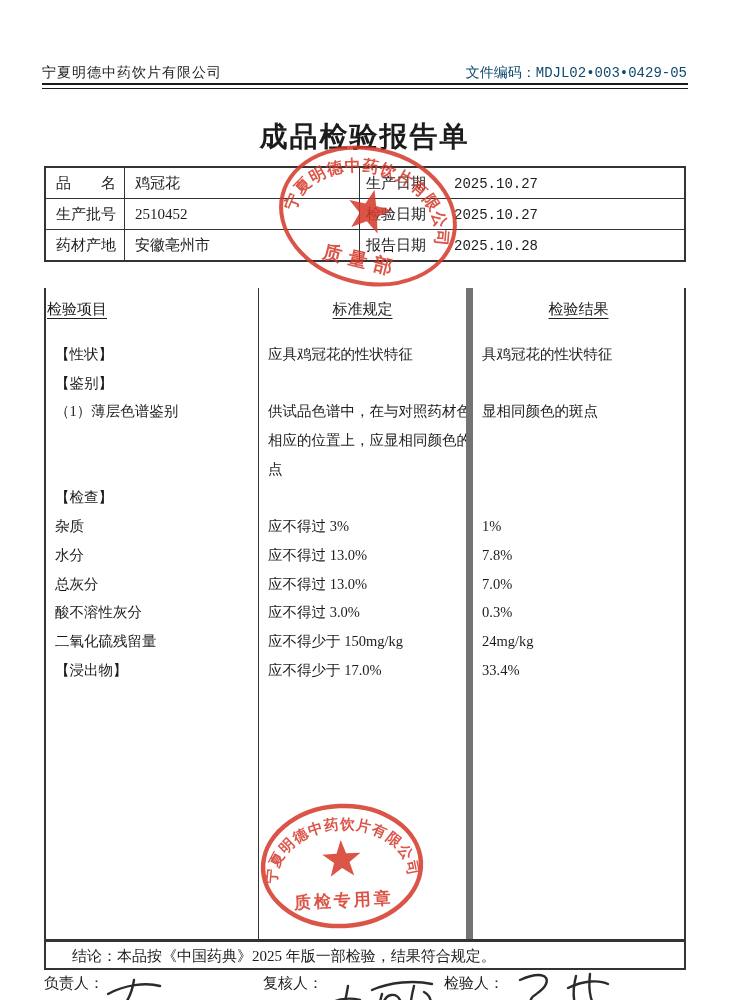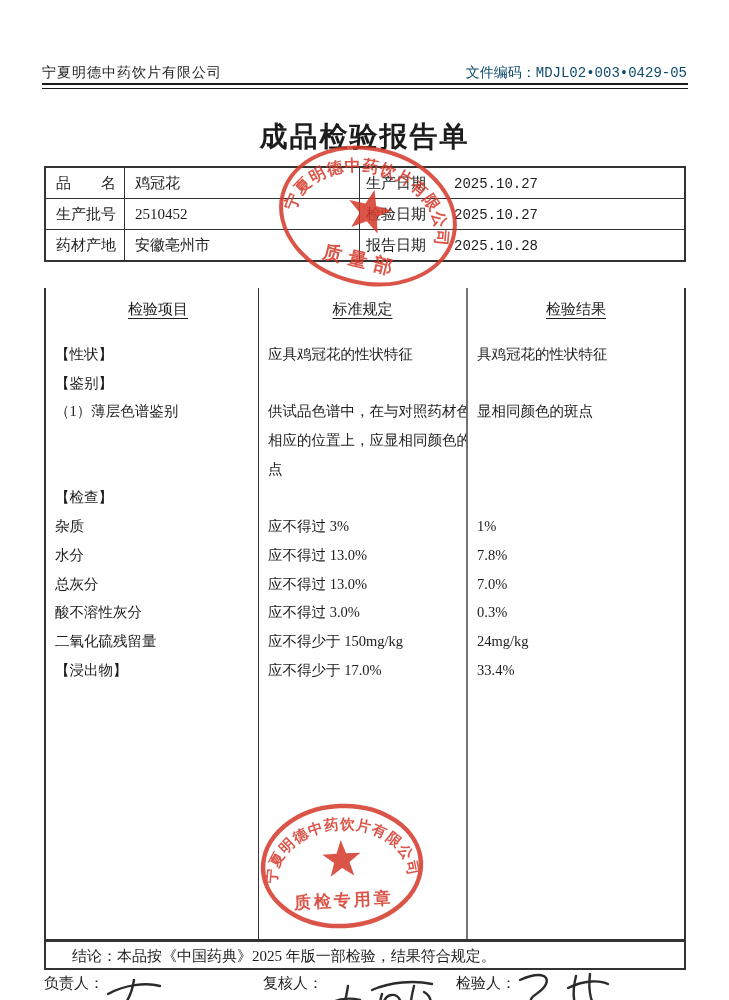--- a/index.html
+++ b/index.html
@@ -29,33 +29,33 @@
   .ic.combo{flex:1;border-left:1px solid #333;padding-left:6px;}
   .ic.ra{width:314px;padding-left:10px;}
   .ic.rb{flex:1;border-left:1px solid #333;padding-left:6px;font-family:"Liberation Mono","DejaVu Sans Mono",monospace;font-size:14px;}
   .lbl2{display:inline-block;width:88px;}
   .val2{font-family:"Liberation Mono","DejaVu Sans Mono",monospace;font-size:14px;}
   
   .spec{position:absolute;left:44px;top:252px;width:642px;height:653px;border:2px solid #333;border-top:none;box-sizing:border-box;display:flex;}
   .scol{box-sizing:border-box;overflow:hidden;}
   .scol.c1{width:212px;}
   .scol.c2{width:208px;border-left:1px solid #333;}
-  .scol.c3{flex:1;border-left:2px solid #737373;}
+  .scol.c3{flex:1;border-left:7px solid #737373;}
   .sphead{height:52px;box-sizing:border-box;padding-top:12px;text-align:center;font-size:15px;}
-  .c1 .sphead{text-align:center;padding-left:12px;}
+  .c1 .sphead{text-align:left;padding-left:1px;}
   .sphead span{text-decoration:underline;text-underline-offset:4px;}
   .ln{height:28.7px;line-height:28.7px;padding-left:9px;font-size:14.5px;white-space:nowrap;}
   
   .conclusion{position:absolute;left:44px;top:905px;width:642px;height:29px;line-height:28px;border:2px solid #333;border-top:1px solid #333;box-sizing:border-box;padding-left:26px;font-size:15px;white-space:nowrap;}
   
   .sigrow{position:absolute;left:44px;top:938px;width:642px;font-size:15px;}
   .siglbl{position:absolute;top:0;white-space:nowrap;}
   .siglbl.s1{left:0;}
   .siglbl.s2{left:219px;}
-  .siglbl.s3{left:412px;}
+  .siglbl.s3{left:400px;}
   .sigsvg{position:absolute;}
   .sigsvg path{fill:none;stroke:#2b2b2b;stroke-width:2.4;stroke-linecap:round;stroke-linejoin:round;}
   .sig1{left:48px;top:-2px;}
   .sig2{left:276px;top:-6px;}
   .sig3{left:462px;top:-10px;}
   
   .stamp{position:absolute;opacity:0.86;}
   .stamp-top{left:272px;top:104px;}
   .stamp-bottom{left:258px;top:764px;}
   .stamp text{font-family:"Liberation Serif","DejaVu Serif",serif;font-weight:bold;}

